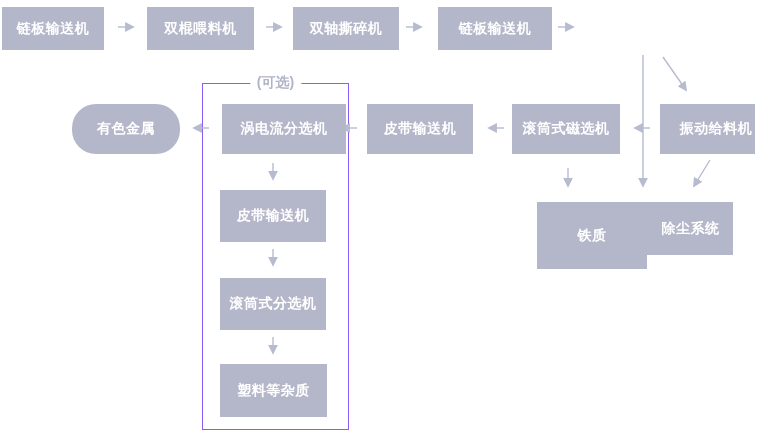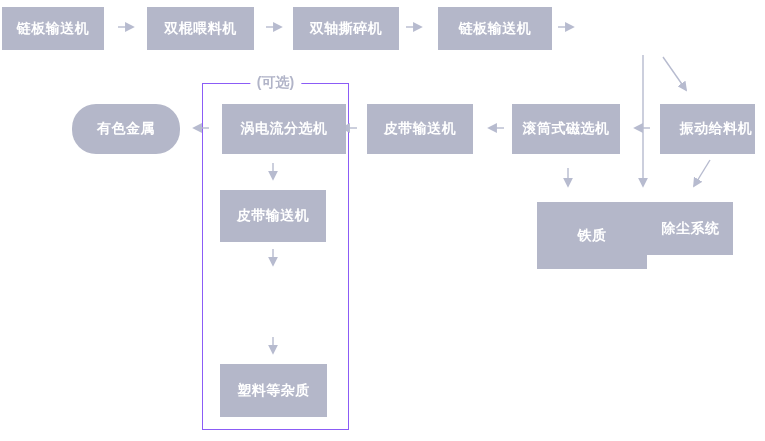--- a/index.html
+++ b/index.html
@@ -111,15 +111,16 @@
   <div class="node" style="left:660px; top:104px; width:95px;  height:50px;padding-left:17px;">振动给料机</div>
   <div class="node" style="left:512px; top:104px; width:108px; height:50px;">滚筒式磁选机</div>
   <div class="node" style="left:367px; top:104px; width:106px; height:50px;">皮带输送机</div>
   <div class="node" style="left:222px; top:104px; width:124px; height:50px;">涡电流分选机</div>
   <div class="node" style="left:72px;  top:104px; width:108px; height:50px;border-radius:24px;">有色金属</div>
 
   <div class="node" style="left:517px; top:202px; width:110px; height:67px;margin-left:20px;">铁质</div>
   <div class="node" style="left:638px; top:202px; width:95px;  height:53px;padding-left:10px;">除尘系统</div>
 
   <div class="node" style="left:220px; top:190px; width:106px; height:52px;">皮带输送机</div>
+  <div class="node" style="left:220px; top:278px; width:106px; height:52px;">滚筒式分选机</div>
   <div class="node" style="left:220px; top:364px; width:107px; height:53px;">塑料等杂质</div>
 
 </div>
 
 </body></html>

